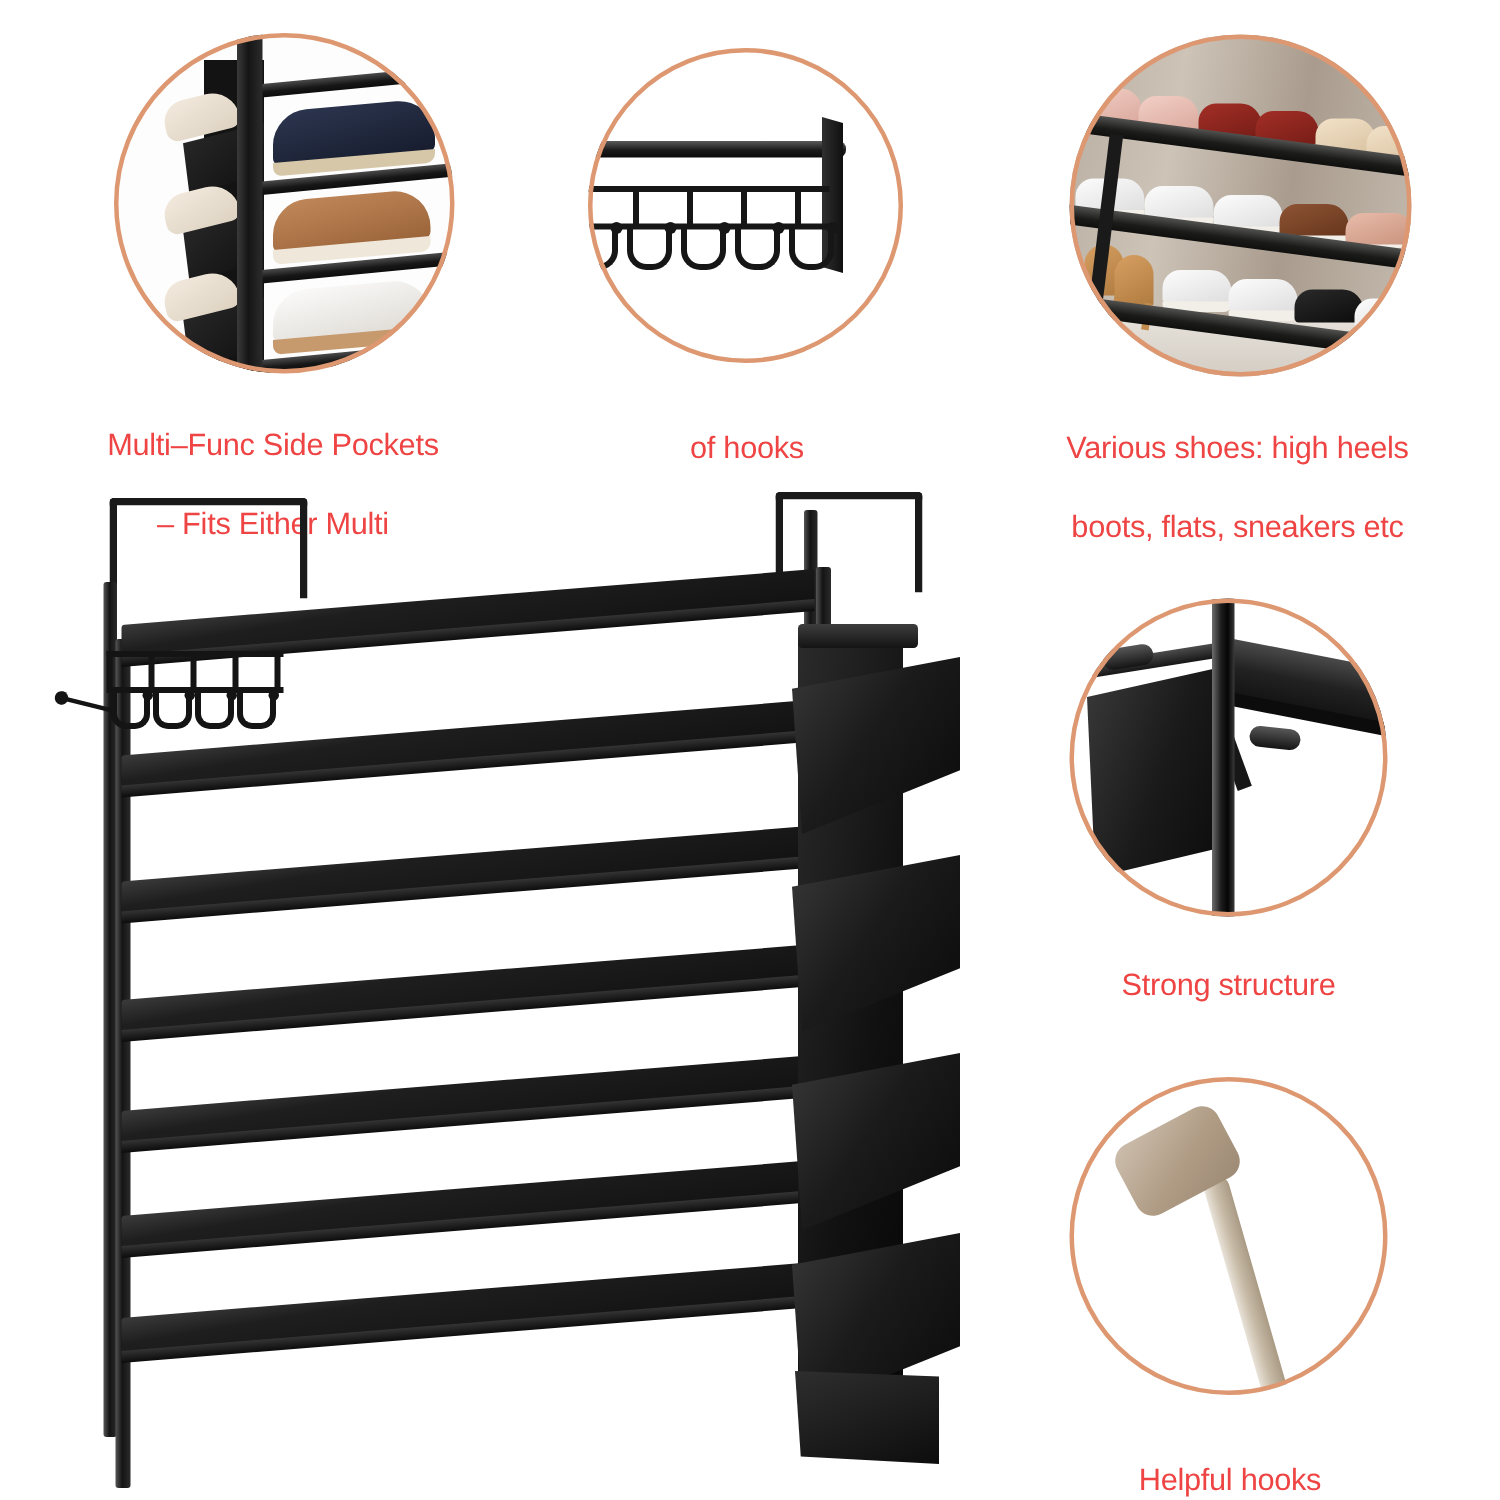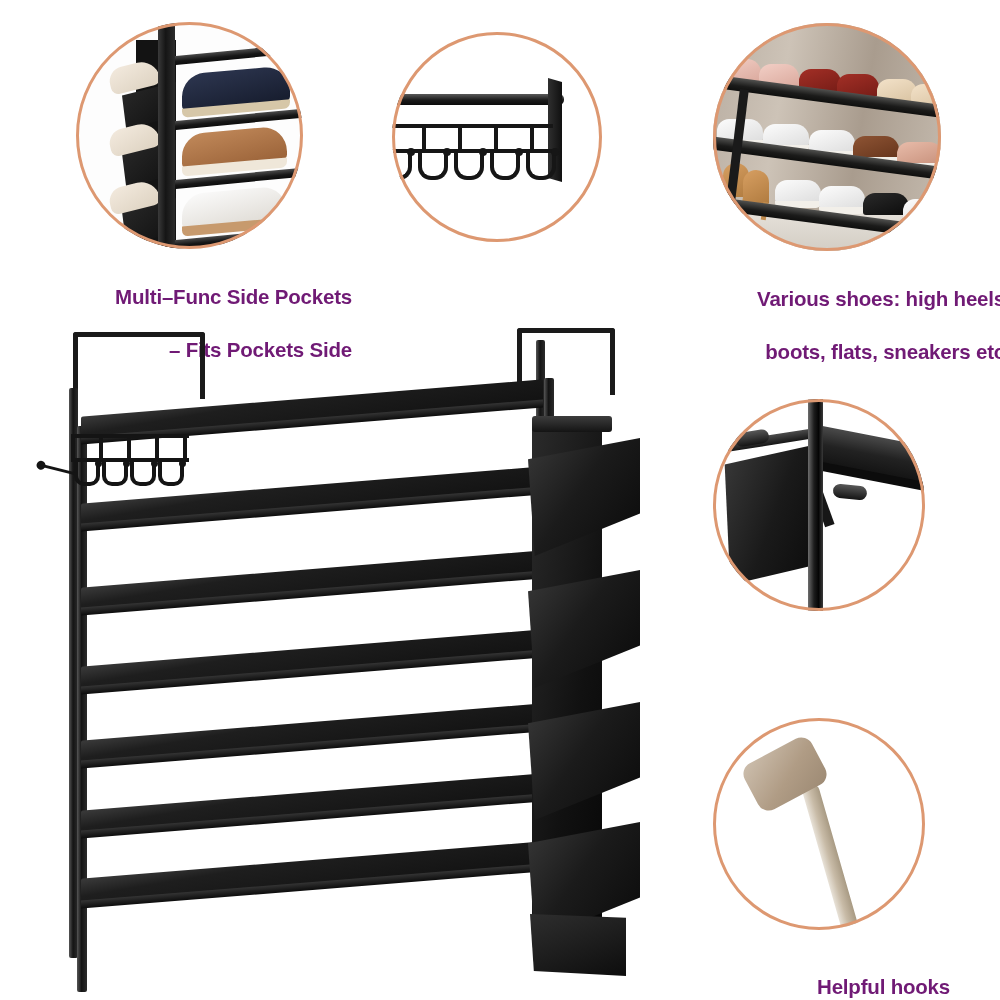--- a/index.html
+++ b/index.html
@@ -30,23 +30,23 @@
     position: absolute;
     border-radius: 50%;
     box-sizing: border-box;
     border: 3px solid #dd9871;
     pointer-events: none;
   }
 
   
   .caption {
     position: absolute;
-    text-align: right;
-    font-weight: bold;
-    color: #701a75;
+    text-align: center;
+    font-weight: normal;
+    color: #ef4444;
     line-height: 1.28;
     letter-spacing: -0.2px;
     white-space: pre-line;
   }
 
   
   #c1 { left: 76px; top: 22px; width: 227px; height: 227px; }
   #c1 .scene { position:absolute; inset:0; background:#fdfdfd; }
   
   #c1 .col {
@@ -345,21 +345,21 @@
       <div class="cshoe k0"></div>
       <div class="cshoe k1"></div>
       <div class="cshoe k2"></div>
       <div class="col"></div>
     </div>
   </div>
   <div class="bubble-ring" style="left:76px; top:22px; width:227px; height:227px;"></div>
 
   <div class="caption" style="left:12px; top:258px; width:340px; font-size:20.5px;">
     <div>Multi–Func Side Pockets</div>
-    <div>– Fits Pockets Side</div>
+    <div>– Fits Either Multi</div>
   </div>
 
   <div class="bubble" id="c2">
     <div class="scene">
       <div class="toprail"></div>
       <div class="endplate"></div>
       <div class="hgrid-top"></div>
       <div class="hgrid-bot"></div>
 
       <div class="vbar" style="left:30px;"></div>
@@ -369,20 +369,21 @@
       <div class="hook" style="left:-10px;"></div>
       <div class="hook" style="left:26px;"></div>
       <div class="hook" style="left:62px;"></div>
       <div class="hook" style="left:98px;"></div>
       <div class="hook" style="left:134px;"></div>
     </div>
   </div>
   <div class="bubble-ring" style="left:392px; top:32px; width:210px; height:210px;"></div>
 
   <div class="caption" style="left:368px; top:260px; width:260px; font-size:20.5px;">
+    <div>of hooks</div>
   </div>
 
   <div class="bubble" id="c3">
     <div class="scene">
       <div class="floor"></div>
 
       <div class="sh" style="left:8px;  top:36px; width:40px; background:linear-gradient(160deg,#f2cfc6,#dbaa9e);"></div>
       <div class="sh" style="left:46px; top:41px; width:40px; background:linear-gradient(160deg,#f2cfc6,#dbaa9e);"></div>
       <div class="sh" style="left:86px; top:46px; width:42px; background:linear-gradient(160deg,#a32f26,#771d17);"></div>
       <div class="sh" style="left:124px;top:51px; width:42px; background:linear-gradient(160deg,#a32f26,#771d17);"></div>
@@ -422,20 +423,23 @@
       <div class="fabric"></div>
       <div class="armL"></div>
       <div class="cap" style="left:22px; top:32px; transform:rotate(-9deg);"></div>
       <div class="cap" style="left:120px; top:86px; transform:rotate(6deg);"></div>
       <div class="bracket"></div>
       <div class="pole"></div>
     </div>
   </div>
   <div class="bubble-ring" style="left:713px; top:399px; width:212px; height:212px;"></div>
 
+  <div class="caption" style="left:688px; top:618px; width:262px; font-size:20.5px;">
+    <div>Strong structure</div>
+  </div>
 
   <div class="bubble" id="c5">
     <div class="scene">
       <div class="handle"></div>
       <div class="head"></div>
     </div>
   </div>
   <div class="bubble-ring" style="left:713px; top:718px; width:212px; height:212px;"></div>
 
   <div class="caption" style="left:690px; top:948px; width:260px; font-size:20.5px;">

